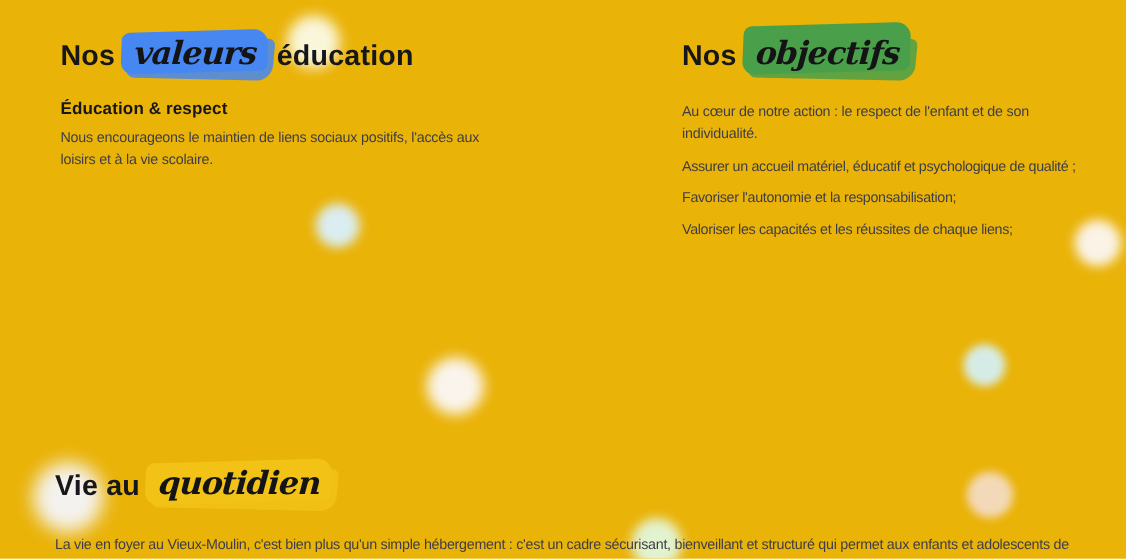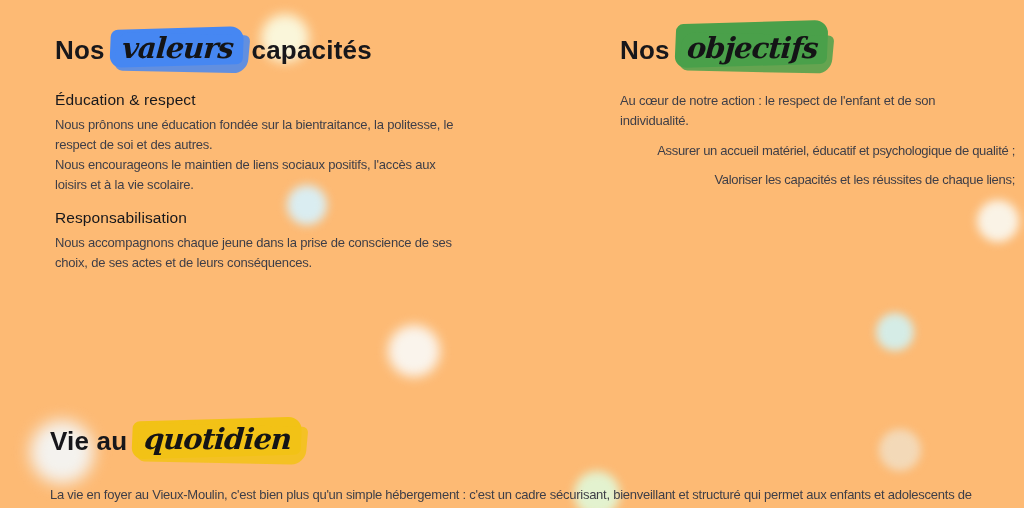--- a/index.html
+++ b/index.html
@@ -47,85 +47,81 @@
     transform:rotate(1.2deg);
   }
   .marker.tall::before{top:-10px;}
 
   
   #values-col{position:absolute;left:55px;top:10px;width:402px;}
   #objectives-col{position:absolute;left:620px;top:10px;width:395px;}
   #daily-section{position:absolute;left:50px;top:401px;width:935px;}
 
   .sub-heading{
-    font-size:15.5px;font-weight:400;color:#17171b;
+    font-size:15.5px;font-weight:700;color:#17171b;
     margin:14px 0 6px 0;letter-spacing:.1px;
   }
   #values-col .value-item:first-of-type .sub-heading{margin-top:12px;}
   .body-text{
     font-size:13px;line-height:20px;letter-spacing:-0.2px;
     color:#3e3e47;margin:0;
   }
   #objectives-col .intro{margin-top:8px;max-width:348px;}
-  #objectives-col .objective-list{margin-top:10px;text-align:right;}
+  #objectives-col .objective-list{margin-top:10px;}
   .objective-line{
     font-size:13px;line-height:20px;letter-spacing:-0.3px;
     color:#3e3e47;margin:0 0 9px 0;white-space:nowrap;
   }
   #daily-section .body-text{margin-top:12px;letter-spacing:-0.25px;line-height:26px;}
 </style>
 </head>
 <body>
 
-<div id="stage" style="background: #fdba74;">
+<div id="stage" style="background: #eab308;">
   <div id="decor">
       <div class="blob" style="left: 261px; top: 14px; height: 48px; width: 48px; background: rgb(250, 246, 218); filter: blur(6px);"></div>
       <div class="blob" style="left: 287px; top: 185px; height: 40px; width: 40px; background: rgb(218, 237, 241); filter: blur(5px);"></div>
       <div class="blob" style="left: 388px; top: 325px; height: 52px; width: 52px; background: rgb(250, 244, 236); filter: blur(6px);"></div>
       <div class="blob" style="left: 876px; top: 313px; height: 38px; width: 38px; background: rgb(213, 236, 230); filter: blur(4px);"></div>
       <div class="blob" style="left: 977px; top: 200px; height: 42px; width: 42px; background: rgb(250, 243, 230); filter: blur(5px);"></div>
       <div class="blob" style="left: 879px; top: 429px; height: 42px; width: 42px; background: rgb(243, 217, 184); filter: blur(4px);"></div>
       <div class="blob" style="left: 574px; top: 471px; height: 46px; width: 46px; background: rgb(227, 242, 207); filter: blur(5px);"></div>
       <div class="blob" style="left: 30px; top: 420px; height: 64px; width: 64px; background: rgb(244, 242, 238); filter: blur(8px);"></div>
     </div>
 
   <div class="content">
 
     <section id="values-col">
       <h2 class="section-title">
         <span>Nos</span>
         <span class="marker" style="--hl: #4687f2;">valeurs</span>
-        <span>capacités</span>
+        <span>éducation</span>
       </h2>
 
       <div class="value-item">
         <div class="sub-heading">Éducation &amp; respect</div>
-        <p class="body-text">Nous prônons une éducation fondée sur la bientraitance, la politesse, le respect de soi et des autres.</p>
       </div>
       <div class="value-item">
         <p class="body-text">Nous encourageons le maintien de liens sociaux positifs, l'accès aux loisirs et à la vie scolaire.</p>
-      </div>
-      <div class="value-item">
-        <div class="sub-heading">Responsabilisation</div>
-        <p class="body-text">Nous accompagnons chaque jeune dans la prise de conscience de ses choix, de ses actes et de leurs conséquences.</p>
       </div>
     </section>
 
     <section id="objectives-col">
       <h2 class="section-title">
         <span>Nos</span>
         <span class="marker tall" style="--hl: #4aa04a;">objectifs</span>
       </h2>
 
       <div class="intro">
         <p class="body-text">Au cœur de notre action : le respect de l'enfant et de son individualité.</p>
       </div>
 
       <div class="objective-list">
         <p class="objective-line">Assurer un accueil matériel, éducatif et psychologique de qualité ;</p>
+        <p class="objective-line">Favoriser l'autonomie et la responsabilisation;</p>
         <p class="objective-line">Valoriser les capacités et les réussites de chaque liens;</p>
       </div>
     </section>
 
     <section id="daily-section">
       <h2 class="section-title">
         <span>Vie au</span>
         <span class="marker" style="--hl: #f2c216;">quotidien</span>
       </h2>
       <p class="body-text">La vie en foyer au Vieux-Moulin, c'est bien plus qu'un simple hébergement : c'est un cadre sécurisant, bienveillant et structuré qui permet aux enfants et adolescents de se reconstruire, de se poser et de grandir.</p>

